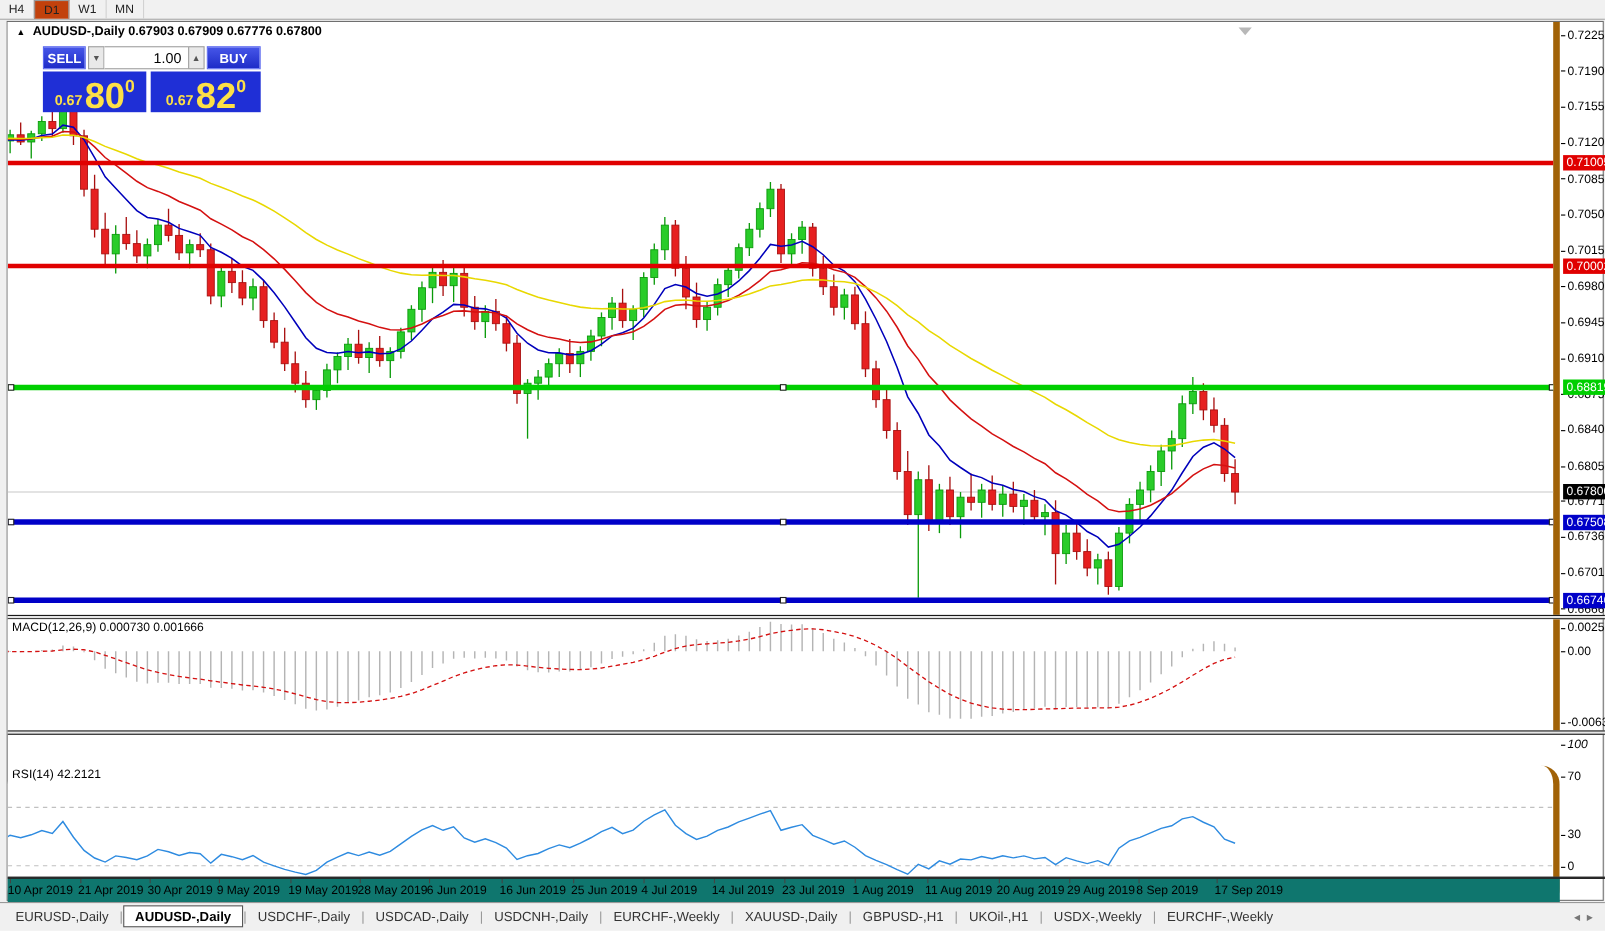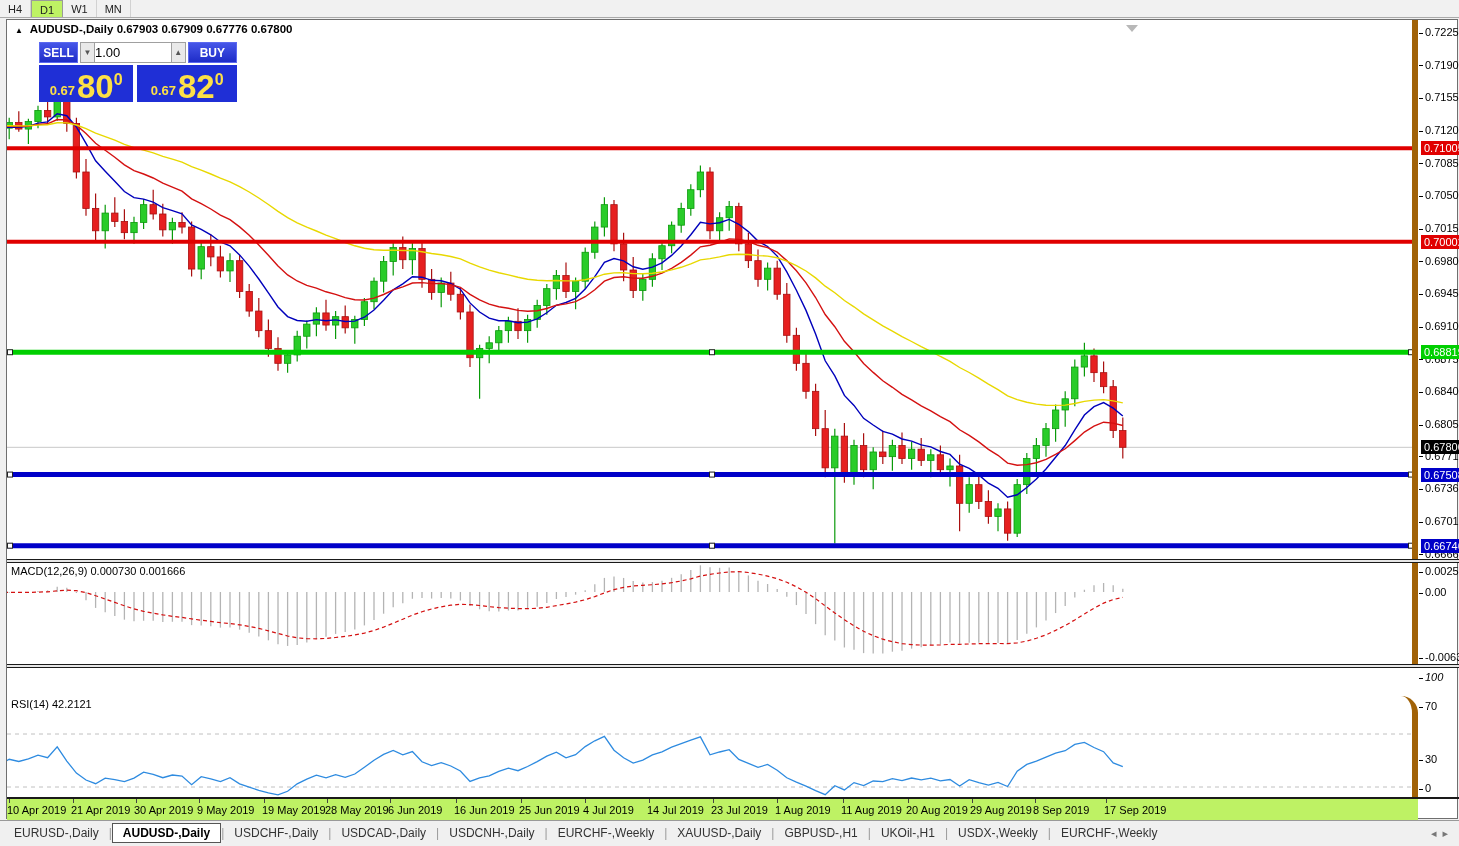--- a/index.html
+++ b/index.html
@@ -4,21 +4,21 @@
 <style>
   * { margin:0; padding:0; box-sizing:border-box; }
   html,body { width:1459px; height:846px; overflow:hidden; background:#f0f0f0;
               font-family:"Liberation Sans", sans-serif; }
 
   
   #toolbar { position:absolute; left:0; top:0; width:1459px; height:18px;
              background:#f1f1f1; border-bottom:1px solid #aaa; display:flex; align-items:stretch; }
   .tf-btn { font-size:11px; color:#222; padding:1px 8px 0 8px; display:flex; align-items:center;
             border-right:1px solid #d2d2d2; cursor:default; }
-  .tf-btn.active { background:#bef264; border:1px solid #9a9a9a; border-bottom:none; }
+  .tf-btn.active { background:#c2410c; border:1px solid #9a9a9a; border-bottom:none; }
 
   
   #frame { position:absolute; left:6px; top:19px; width:1452px; height:800px;
            background:#fff; border:1px solid #6f6f6f; }
   .pane { position:absolute; left:0; width:1411px; overflow:hidden; border-right:6px solid #a16207; background:#fff; }
   #main-pane { top:0; height:539px; }
   #macd-pane { top:543px; height:101px; }
   #rsi-pane  { top:676px; height:129px;border-radius:17px; }
   .pane-sep { position:absolute; left:0; width:1452px; height:4px; background:#e6e6e6;
               border-top:1px solid #1a1a1a; border-bottom:1px solid #1a1a1a; }
@@ -27,40 +27,40 @@
           border-top:1px solid #1a1a1a; border-bottom:1px solid #1a1a1a; background:#888; }
   svg { display:block; }
 
   
   .axis-col { position:absolute; left:1412px; width:40px; overflow:hidden; font-size:11px; color:#000; }
   #y-axis { top:0; height:539px; } #macd-axis { top:543px; height:101px; } #rsi-axis { top:648px; height:129px; }
   .ytick { position:absolute; left:0; height:14px; line-height:14px; white-space:nowrap; }
   .ytick .dash { display:inline-block; width:4px; height:1px; background:#000; vertical-align:middle; margin-right:2px; }
   .ybox { position:absolute; left:2px; width:46px; height:14px; line-height:14px; color:#fff;
           font-size:11px; padding-left:3px; white-space:nowrap; }
-  #date-axis { position:absolute; left:0; top:779px; width:1411px; height:32px; background:#bef264; overflow:hidden;padding-left:46px; }
+  #date-axis { position:absolute; left:0; top:779px; width:1411px; height:32px; background:#0f766e; overflow:hidden;padding-left:46px; }
   .xlabel { position:absolute; top:5px; font-size:11px; color:#000; white-space:nowrap; }
   .xtick  { position:absolute; top:0; width:1px; height:4px; background:#444; }
 
   
   #chart-header { position:absolute; left:8px; top:3px; font-size:11.5px; font-weight:700; color:#000; z-index:5; }
   #chart-header .tri { font-size:8px; margin-right:4px; }
   .ind-label { position:absolute; left:4px; top:2px; font-size:11px; color:#000; z-index:4; }
   .ind-label b { font-weight:400; }
 
   
   #trade-panel { position:absolute; left:8px; top:22px; width:222px; z-index:6;padding-left:24px; }
   .trow1 { display:flex; height:21px; }
   .tbtn { background:linear-gradient(#4656e8,#1e2cc8); color:#fff; font-size:12px; font-weight:700;
           border:1px solid #5b69f0; display:flex; align-items:center; justify-content:center; cursor:pointer; }
   #sell-btn { width:46px; } #buy-btn { width:58px; margin-left:2px; }
   .spin { width:17px; background:#e9e9e9; border:1px solid #a0a0a0; color:#555; font-size:8px;
           display:flex; align-items:center; justify-content:center; cursor:pointer; }
   #vol-field { width:76px; border:1px solid #a0a0a0; border-left:none; border-right:none;
-               font-size:13px; text-align:left; padding-right:6px; font-family:"Liberation Sans",sans-serif; }
+               font-size:13px; text-align:right; padding-right:6px; font-family:"Liberation Sans",sans-serif; }
   .trow2 { display:flex; margin-top:2px; }
   .pbox { background:#1f2fd6; color:#fde047; height:37px; display:flex; align-items:flex-end;
           justify-content:center; cursor:pointer; }
   #sell-price-box { width:104px; } #buy-price-box { width:110px; margin-left:4px; }
   .pbig { font-size:13px; font-weight:700; margin:0 2px 4px 0; }
   .ppips { font-size:33px; font-weight:700; line-height:0.95; }
   .psup { font-size:16px; font-weight:700; margin-bottom:13px; }
 
   
   #tabbar { position:absolute; left:0; top:820px; width:1459px; height:25px; background:#f0f0f0;

